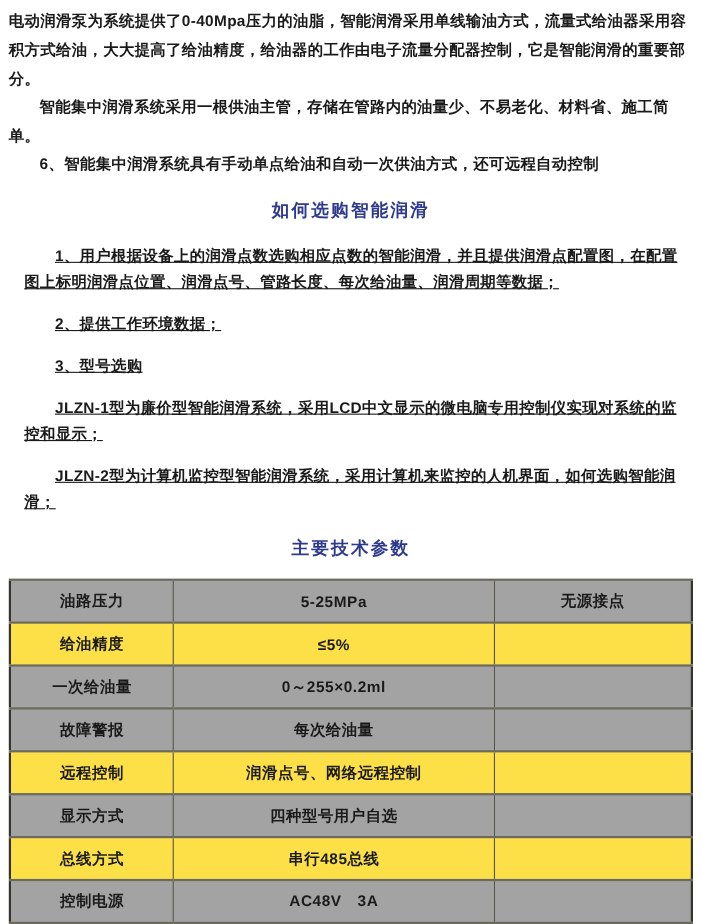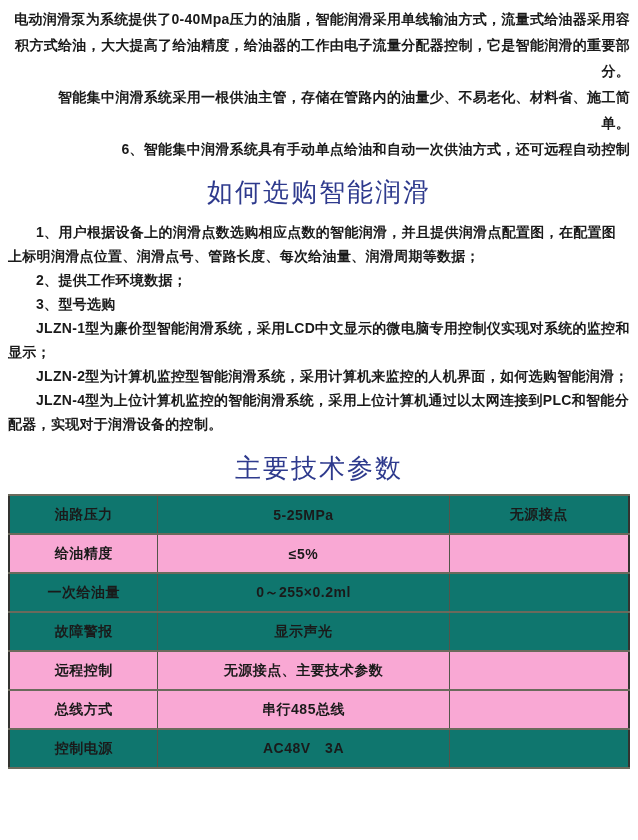--- a/index.html
+++ b/index.html
@@ -16,37 +16,37 @@
   }
   .page {
     padding: 6px 8px 0 8px;
     font-weight: 700;
   }
   .intro p {
     margin: 0;
     font-size: 14px;
     line-height: 26px;
     letter-spacing: 0.3px;
-    text-align: right;
   }
   .sec p {
-    margin: 0;
+    margin: 14px;
     font-size: 14px;
     line-height: 24px;
     letter-spacing: 0.3px;
+    text-decoration: underline;
   }
   .indent {
     text-indent: 2em;
   }
   .section-title {
     margin: 16px 0 14px 0;
     text-align: center;
-    font-size: 26px;
+    font-size: 16px;
     line-height: 28px;
-    font-weight: 400;
+    font-weight: 700;
     color: #2e3a8d;
     letter-spacing: 2px;
   }
   .section-title.second {
     margin: 18px 0 12px 0;
   }
   table.params {
     width: 622px;
     margin: 0 auto;
     border-collapse: collapse;
@@ -60,24 +60,24 @@
     border-left: 1px solid #55544a;
     border-right: 1px solid #55544a;
     border-top: 2px solid #6b6a5c;
     border-bottom: 2px solid #6b6a5c;
     height: 35px;
     text-align: center;
     vertical-align: middle;
     font-size: 14px;
     font-weight: 700;
     letter-spacing: 0.5px;
-    background: #f9a8d4;
+    background: #fde047;
   }
   table.params tr.alt td {
-    background: #0f766e;
+    background: #a3a3a3;
     margin-top: 24px;
   }
 </style>
 </head>
 <body>
 
 <div class="page">
 
   <section class="intro">
     <p>电动润滑泵为系统提供了0-40Mpa压力的油脂，智能润滑采用单线输油方式，流量式给油器采用容积方式给油，大大提高了给油精度，给油器的工作由电子流量分配器控制，它是智能润滑的重要部分。</p>
@@ -86,21 +86,20 @@
   </section>
 
   <h2 class="section-title">如何选购智能润滑</h2>
 
   <section class="sec">
     <p class="indent">1、用户根据设备上的润滑点数选购相应点数的智能润滑，并且提供润滑点配置图，在配置图上标明润滑点位置、润滑点号、管路长度、每次给油量、润滑周期等数据；</p>
     <p class="indent">2、提供工作环境数据；</p>
     <p class="indent">3、型号选购</p>
     <p class="indent">JLZN-1型为廉价型智能润滑系统，采用LCD中文显示的微电脑专用控制仪实现对系统的监控和显示；</p>
     <p class="indent">JLZN-2型为计算机监控型智能润滑系统，采用计算机来监控的人机界面，如何选购智能润滑；</p>
-    <p class="indent">JLZN-4型为上位计算机监控的智能润滑系统，采用上位计算机通过以太网连接到PLC和智能分配器，实现对于润滑设备的控制。</p>
   </section>
 
   <h2 class="section-title second">主要技术参数</h2>
 
   <table class="params">
     <colgroup>
         <col class="c1">
         <col class="c2">
         <col class="c3">
       </colgroup>
@@ -115,26 +114,31 @@
         <td>≤5%</td>
         <td></td>
       </tr>
       <tr class="alt">
         <td>一次给油量</td>
         <td>0～255×0.2ml</td>
         <td></td>
       </tr>
       <tr class="alt">
         <td>故障警报</td>
-        <td>显示声光</td>
+        <td>每次给油量</td>
         <td></td>
       </tr>
       <tr>
         <td>远程控制</td>
-        <td>无源接点、主要技术参数</td>
+        <td>润滑点号、网络远程控制</td>
+        <td></td>
+      </tr>
+      <tr class="alt">
+        <td>显示方式</td>
+        <td>四种型号用户自选</td>
         <td></td>
       </tr>
       <tr>
         <td>总线方式</td>
         <td>串行485总线</td>
         <td></td>
       </tr>
       <tr class="alt">
         <td>控制电源</td>
         <td>AC48V　3A</td>

